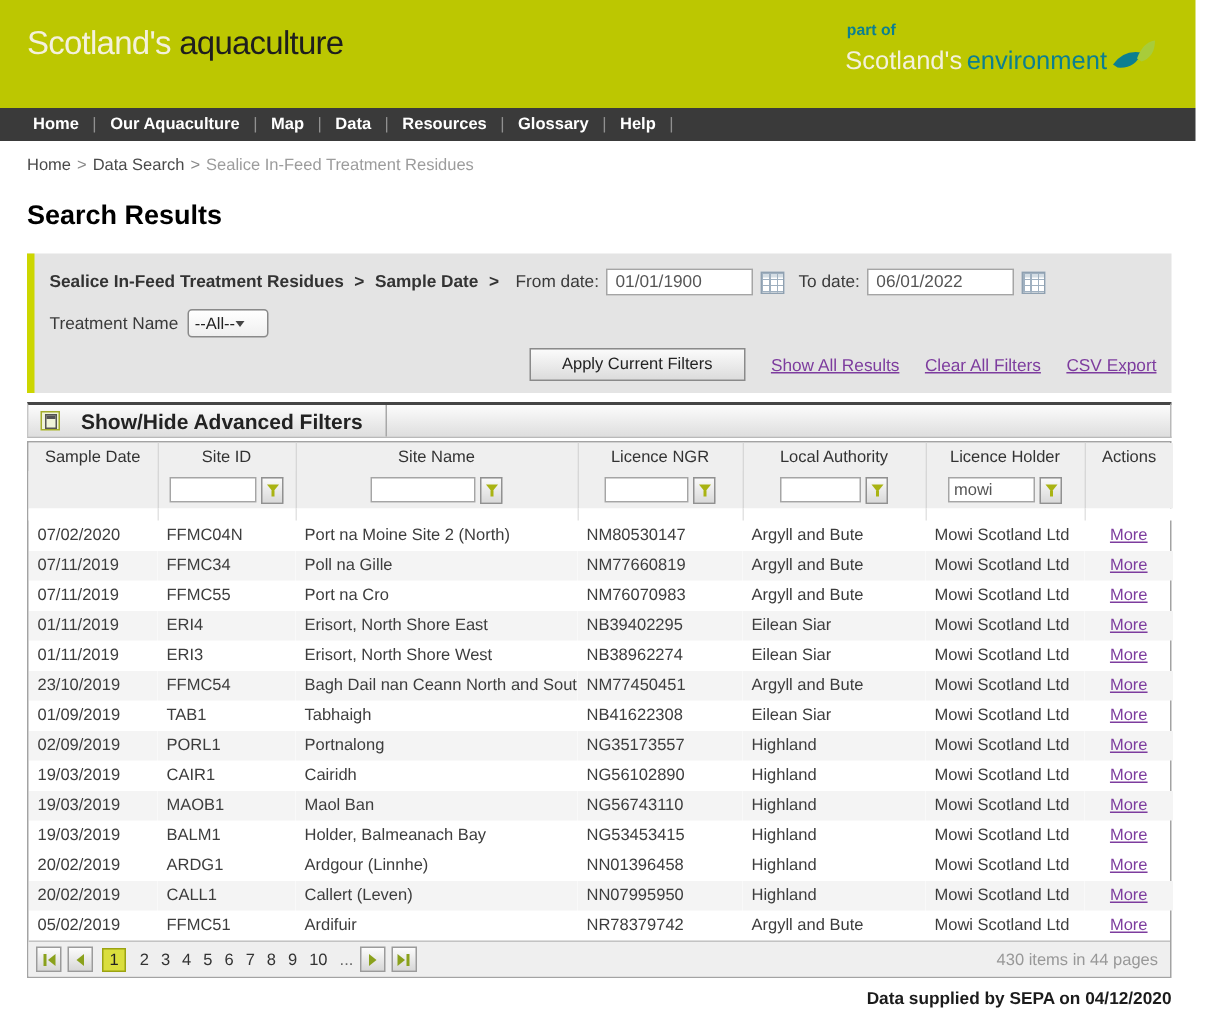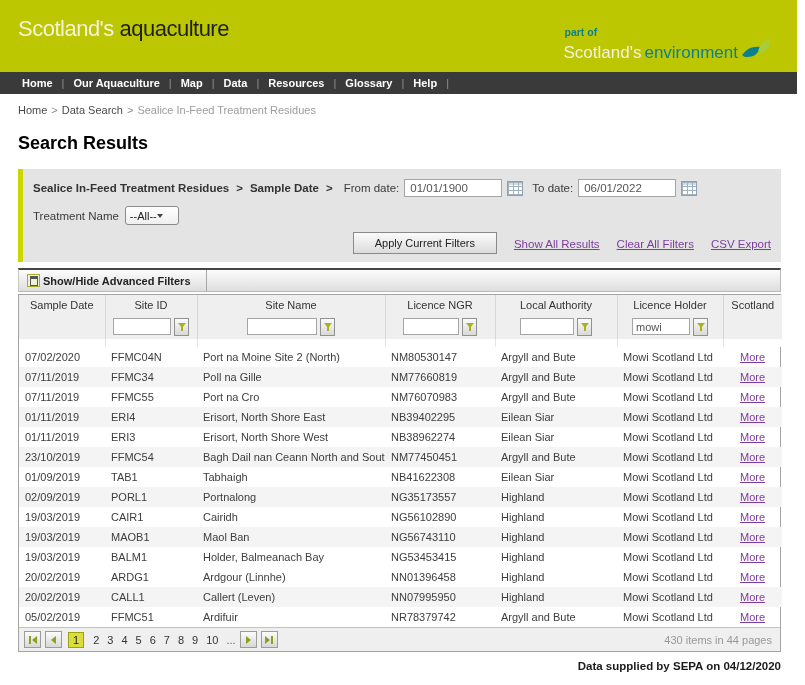--- a/index.html
+++ b/index.html
@@ -4,21 +4,21 @@
 <style>
   * { box-sizing: border-box; margin: 0; padding: 0; }
   html,body { width:805px; background:#fff; font-family:"Liberation Sans",sans-serif; }
   body { height:685px; overflow:hidden; }
 
   
   .site-header { width:797px; height:72px; background:#bcc701; position:relative; padding:16px 0 0 18px; }
   .logo { font-size:22px; letter-spacing:-0.5px; cursor:pointer; }
   .logo-scot { color:#f4f1dc; }
   .logo-aqua { color:#1e1e1e; }
-  .env-block { position:absolute; top:26px; right:26px; cursor:pointer; }
+  .env-block { position:absolute; top:14px; right:26px; cursor:pointer; }
   .partof { color:#0c7f90; font-size:10.5px; font-weight:bold; margin-left:1px; }
   .env-line { display:flex; align-items:center; gap:3px; font-size:17px; }
   .env-scot { color:#f4f1dc; }
   .env-env { color:#0c7f90; }
 
   
   .navbar { width:797px; background:#3a3a3a; padding:5px 0 5px 22px; font-size:11px; font-weight:bold; display:flex; align-items:center; }
   .nav-item { color:#fff; text-decoration:none; cursor:pointer; }
   .nav-sep { color:#909090; margin:0 9px; font-weight:normal; }
 
@@ -43,21 +43,21 @@
            linear-gradient(#d4dde4,#d4dde4) 0 0/100% 3px no-repeat,#fff; }
   .fp-row2 { margin-top:9px; display:flex; align-items:center; gap:6px; font-size:11.5px; color:#3a3a3a; }
   .sel { display:inline-flex; align-items:center; justify-content:flex-start; width:54px; height:19px; border:1px solid #8a8a8a; border-radius:3px; background:linear-gradient(#fff,#efefef); padding:0 4px; font-size:11px; color:#222; cursor:pointer; }
   .sel-chev { width:0; height:0; border-left:3px solid transparent; border-right:3px solid transparent; border-top:4px solid #444; }
   .fp-row3 { margin-top:7px; display:flex; align-items:center; justify-content:flex-end; }
   .apply-btn { font:11px "Liberation Sans",sans-serif; padding:4px 21px; border:1px solid #8a8a8a; background:linear-gradient(#fbfbfb,#dcdcdc); color:#222; cursor:pointer; }
   .flink { color:#7d3c9e; text-decoration:underline; font-size:11.5px; margin-left:17px; cursor:pointer; }
 
   
   .adv-bar { margin:6px 0 2px 18px; width:763px; height:24px; border-top:2px solid #454545; border-right:1px solid #b9b9b9; border-bottom:1px solid #b9b9b9; border-left:1px solid #c6c6c6; background:linear-gradient(#fcfcfc,#dedede); display:flex; }
-  .adv-tab { display:flex; align-items:center; gap:3px; padding:0 15px 0 8px; border-right:1px solid #a8a8a8; font-weight:bold; font-size:11px; color:#222; cursor:pointer; }
+  .adv-tab { display:flex; align-items:center; gap:14px; padding:0 15px 0 8px; border-right:1px solid #a8a8a8; font-weight:bold; font-size:14px; color:#222; cursor:pointer; }
   .adv-icon { display:inline-flex; align-items:center; justify-content:center; width:13px; height:13px; border:1px solid #a3ad2a; background:#eff3d8; }
   .adv-icon::before { content:""; width:6px; height:8px; border:1px solid #555; background:linear-gradient(#555 0 2px,transparent 2px); }
 
   
   .results { margin-left:18px; width:763px; border:1px solid #a3a3a3; background:#fff; }
   table { border-collapse:collapse; width:100%; table-layout:fixed; font-size:11px; }
   thead th { background:#efefef; font-weight:normal; color:#333; height:19px; border-right:1px solid #d7d7d7; text-align:center; overflow:hidden; white-space:nowrap; }
   thead th:last-child, tr.filter-row td:last-child, tr.spacer-row td:last-child { border-right:none; }
   tr.filter-row td { background:#efefef; border-right:1px solid #d7d7d7; height:25px; text-align:center; padding:2px 0; }
   tr.spacer-row td { height:8px; border-right:1px solid #e3e3e3; background:#fff; }
@@ -175,21 +175,21 @@
         <col style="width:59px">
     </colgroup>
     <thead>
       <tr>
         <th>Sample Date</th>
         <th>Site ID</th>
         <th>Site Name</th>
         <th>Licence NGR</th>
         <th>Local Authority</th>
         <th>Licence Holder</th>
-        <th>Scotland</th>
+        <th>Actions</th>
       </tr>
       <tr class="filter-row">
         <td></td>
         <td><input class="ffield fw1" value="" style=""><span class="funnel-btn">
               <span class="funnel-tri"></span>
               <span class="funnel-stem"></span>
             </span></td>
         <td><input class="ffield fw2" value="" style=""><span class="funnel-btn">
               <span class="funnel-tri"></span>
               <span class="funnel-stem"></span>

